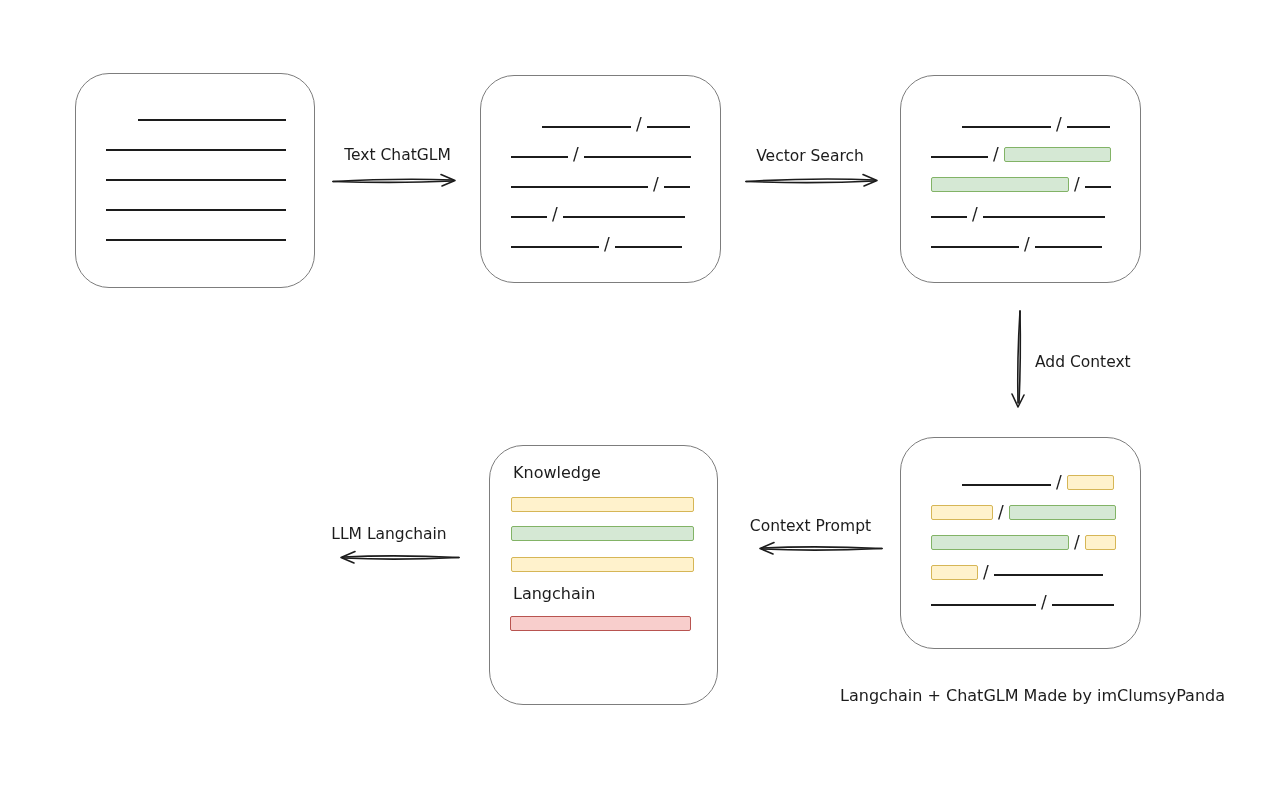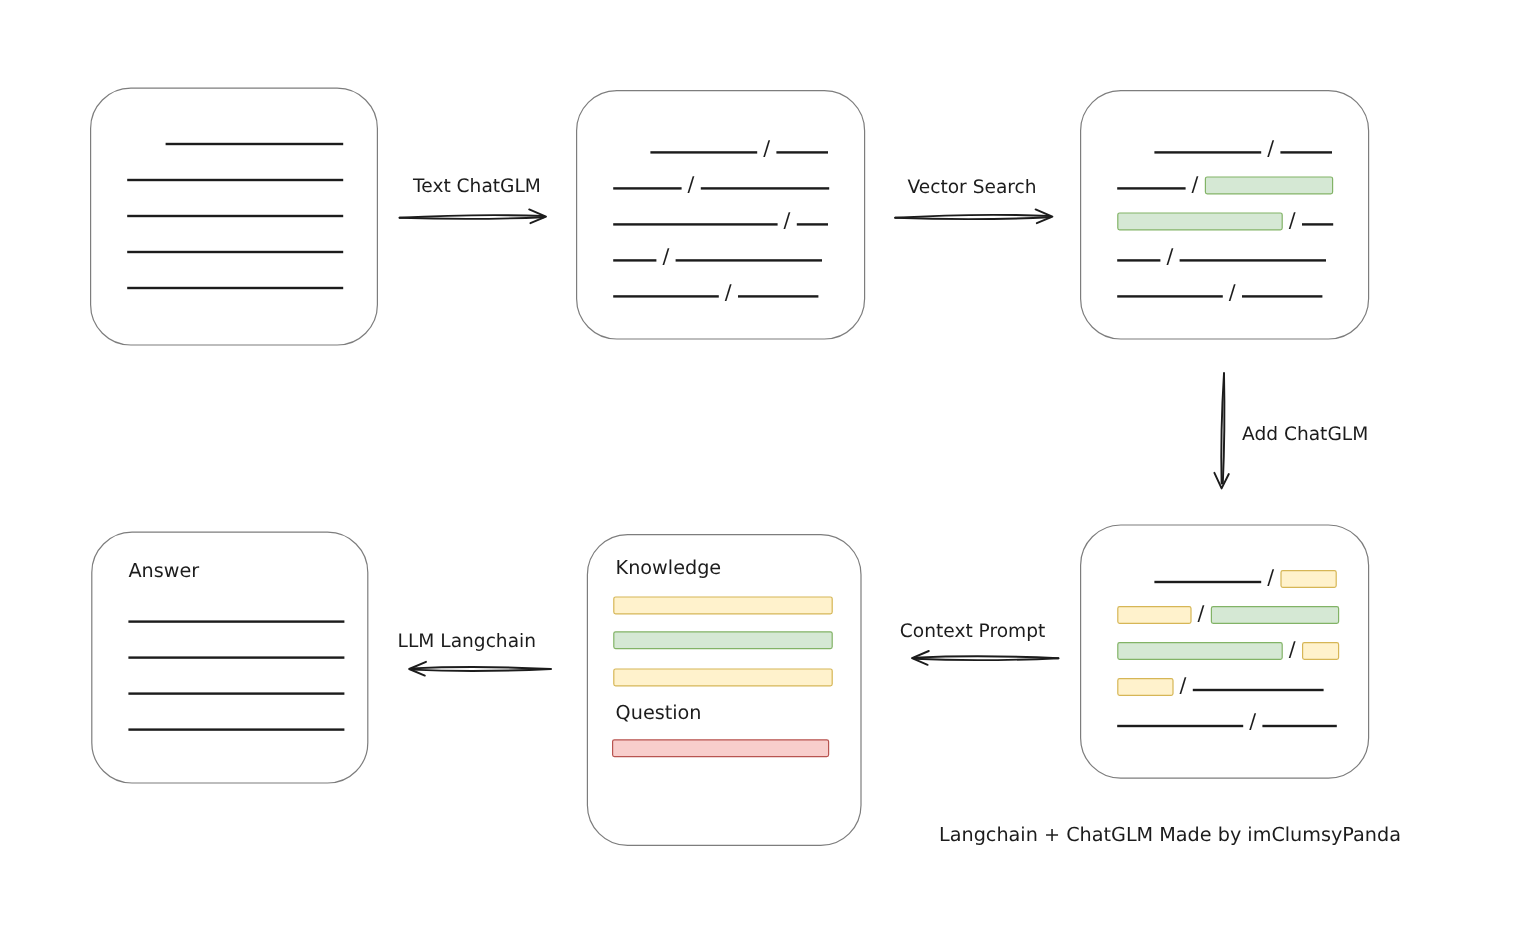--- a/index.html
+++ b/index.html
@@ -132,21 +132,21 @@
           <div class="seg-line" style="width: 67px;"></div>
         </div>
       </div>
   </div>
 
   <svg class="arrow-svg" style="left:1007px; top:309px;" width="24" height="108" viewBox="0 0 24 108">
     <path d="M13 2 Q 10 50 11 94"></path>
     <path d="M13 2 Q 14 50 12 94"></path>
     <path d="M5 85 L11 98 L17 86"></path>
   </svg>
-  <div class="arrow-label" style="left:1035px; top:353px; text-align:left;">Add ChatGLM</div>
+  <div class="arrow-label" style="left:1035px; top:353px; text-align:left;">Add Context</div>
 
   <div class="box" style="left:900px; top:437px; width:241px; height:212px;">
     <div class="rows" style="padding:25px 0 0 30px;">
         <div class="row">
           <div class="seg-space" style="width: 31px;"></div>
           <div class="seg-line" style="width: 89px;"></div>
           <span class="seg-slash">/</span>
           <div class="seg-yellow" style="width: 47px;"></div>
         </div>
         <div class="row">
@@ -177,44 +177,27 @@
     <path d="M144 9.5 Q 80 6.5 24 9"></path>
     <path d="M144 9.5 Q 80 12.5 24 10"></path>
     <path d="M36 3.5 L22 9.5 L35 15"></path>
   </svg>
 
   <div class="box" style="left:489px; top:445px; width:229px; height:260px;">
     <div class="box-label" style="left:23px; top:17px;">Knowledge</div>
     <div class="bar yellow" style="left:21px; top:51px; width:183px;"></div>
     <div class="bar green" style="left:21px; top:80px; width:183px;"></div>
     <div class="bar yellow" style="left:21px; top:111px; width:183px;"></div>
-    <div class="box-label" style="left:23px; top:138px;">Question</div>
+    <div class="box-label" style="left:23px; top:138px;">Langchain</div>
     <div class="bar red" style="left:20px; top:170px; width:181px;"></div>
   </div>
 
   <div class="arrow-label" style="left:318px; top:525px; width:142px;">LLM Langchain</div>
   <svg class="arrow-svg" style="left:321px; top:548px;" width="140" height="18" viewBox="0 0 140 18">
     <path d="M138 9.5 Q 76 6.5 22 9"></path>
     <path d="M138 9.5 Q 76 12.5 22 10"></path>
     <path d="M34 3.5 L20 9.5 L33 15"></path>
   </svg>
 
-  <div class="box" style="left:76px; top:443px; width:231px; height:210px;">
-    <div class="box-label" style="left:30px; top:22px;">Answer</div>
-    <div class="rows" style="padding:52px 0 0 30px;">
-        <div class="row">
-          <div class="seg-line" style="width: 180px;"></div>
-        </div>
-        <div class="row">
-          <div class="seg-line" style="width: 180px;"></div>
-        </div>
-        <div class="row">
-          <div class="seg-line" style="width: 180px;"></div>
-        </div>
-        <div class="row">
-          <div class="seg-line" style="width: 180px;"></div>
-        </div>
-      </div>
-  </div>
-
-  <div class="attribution" style="left:725px; top:686px; width:500px;">Langchain + ChatGLM Made by imClumsyPanda</div>
+
+  <div class="attribution" style="left:725px; top:686px; width:500px;text-align:right;">Langchain + ChatGLM Made by imClumsyPanda</div>
 
 </div>
 
 </body></html>

